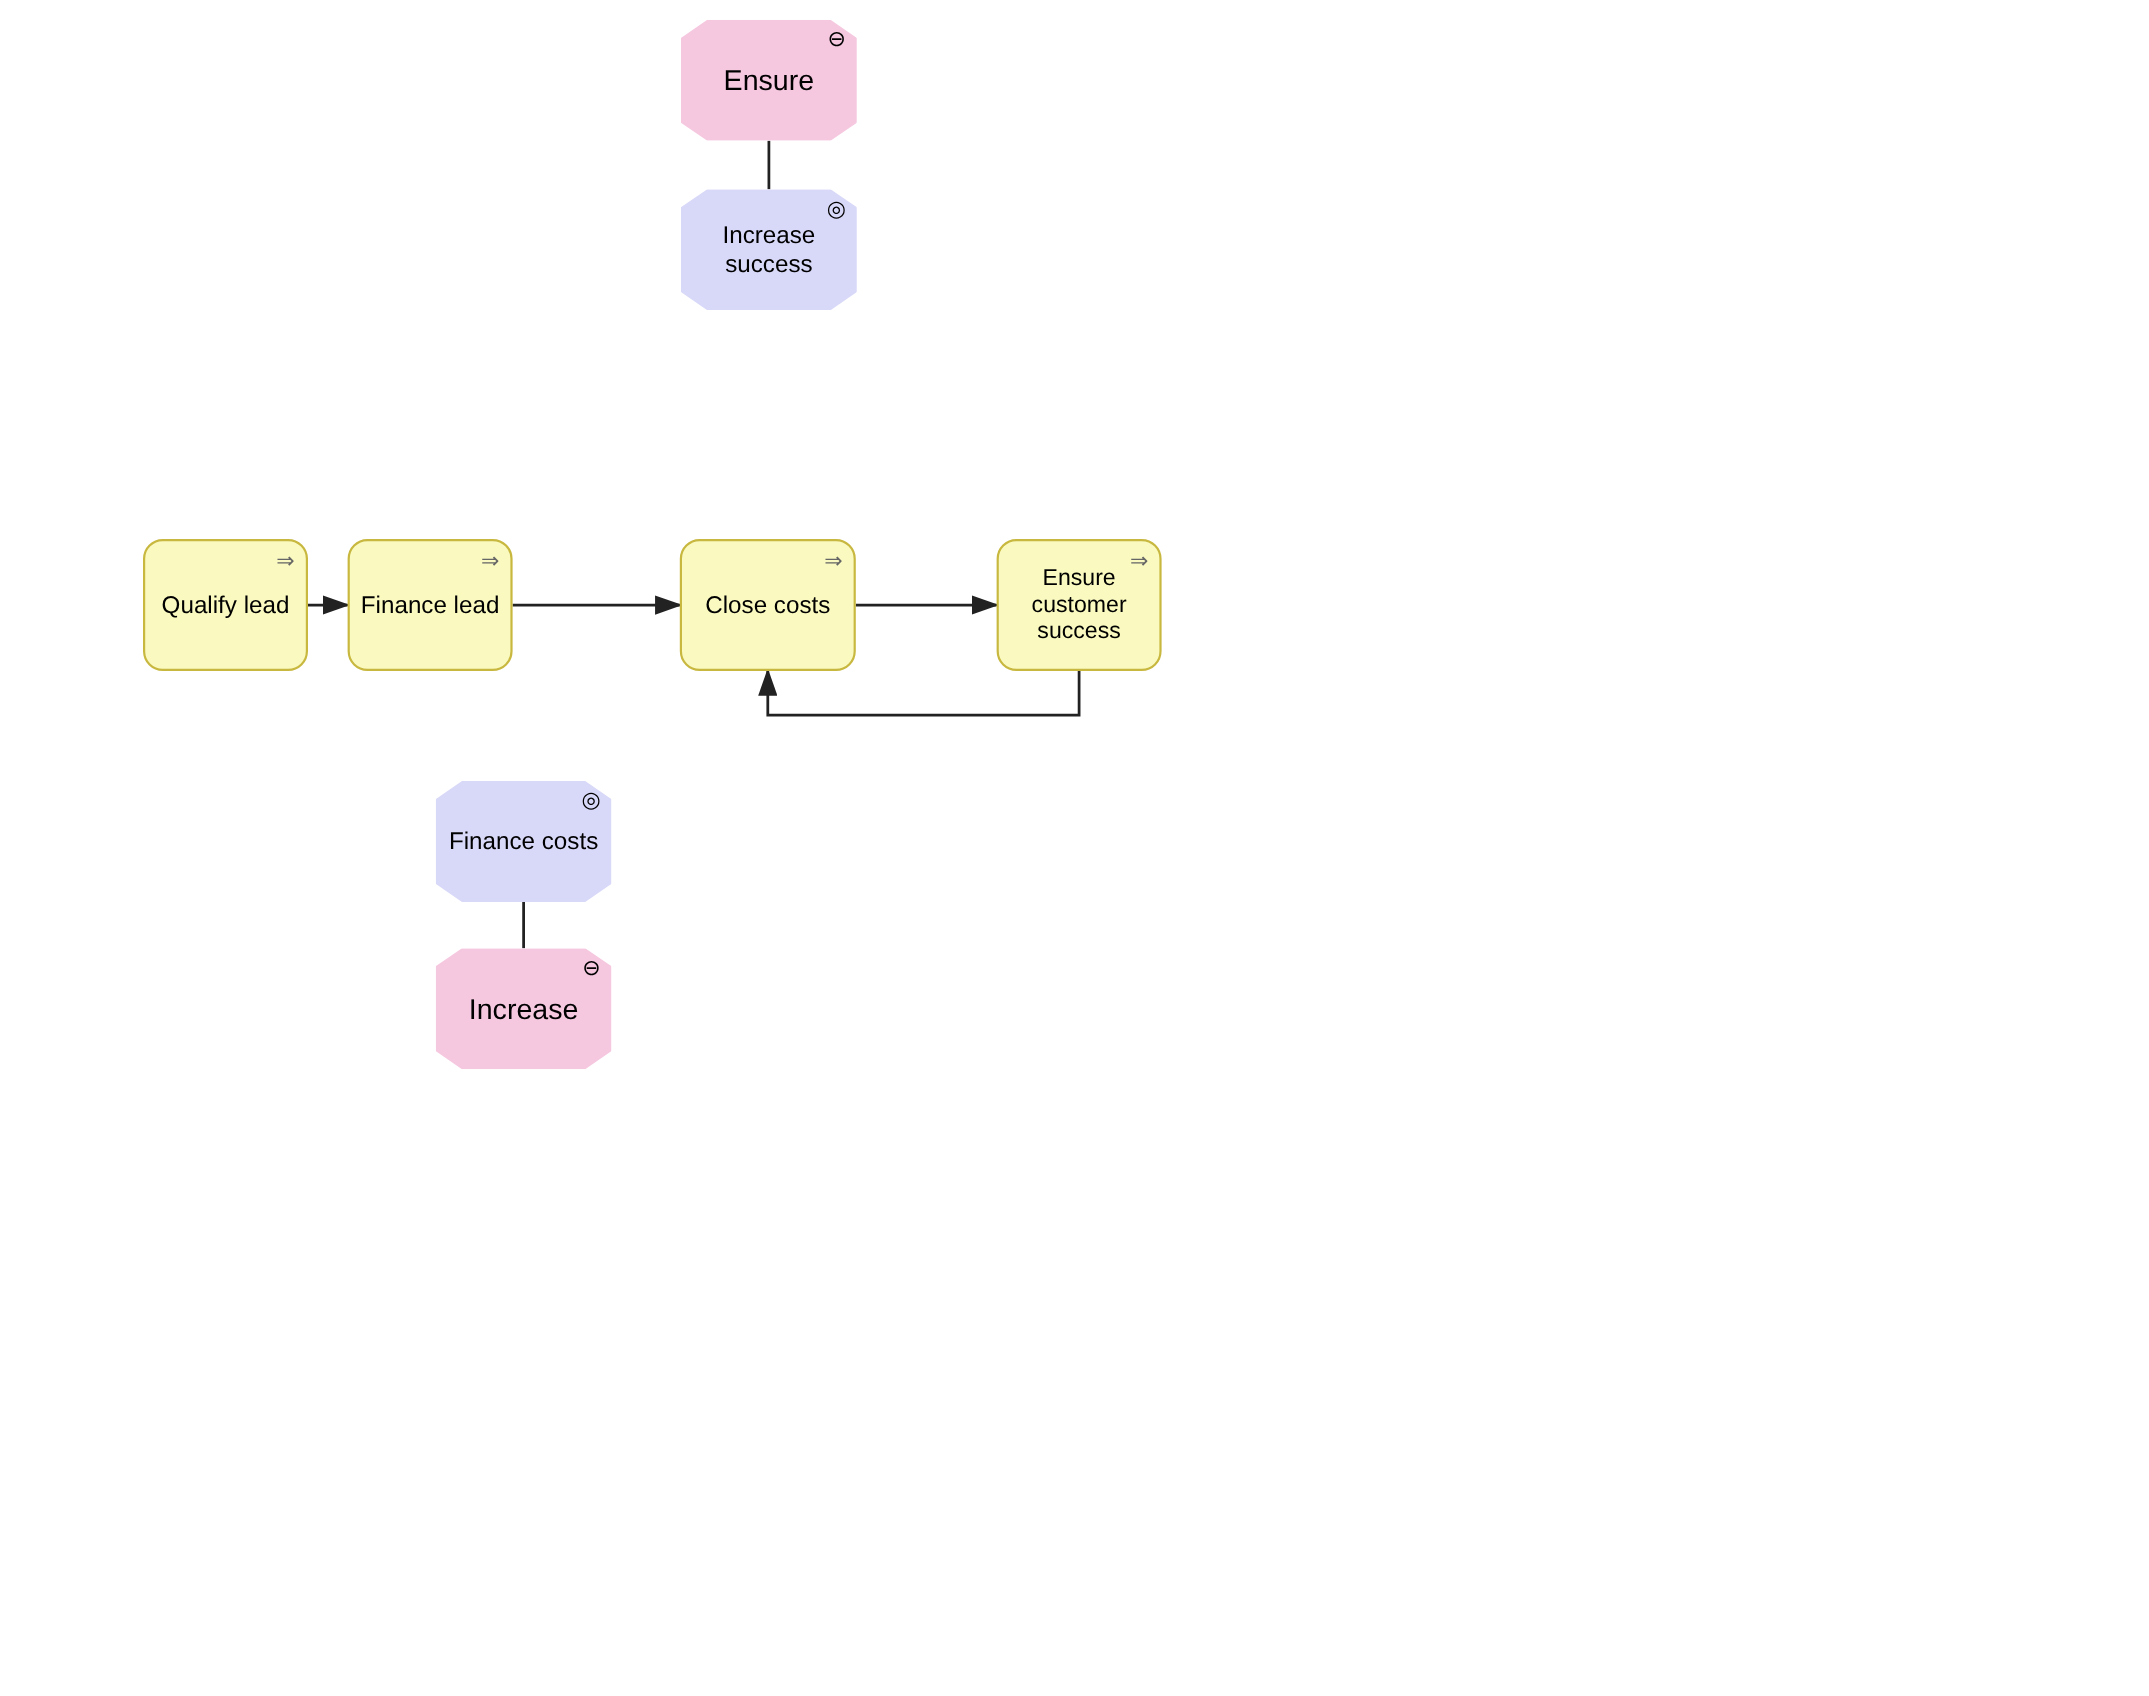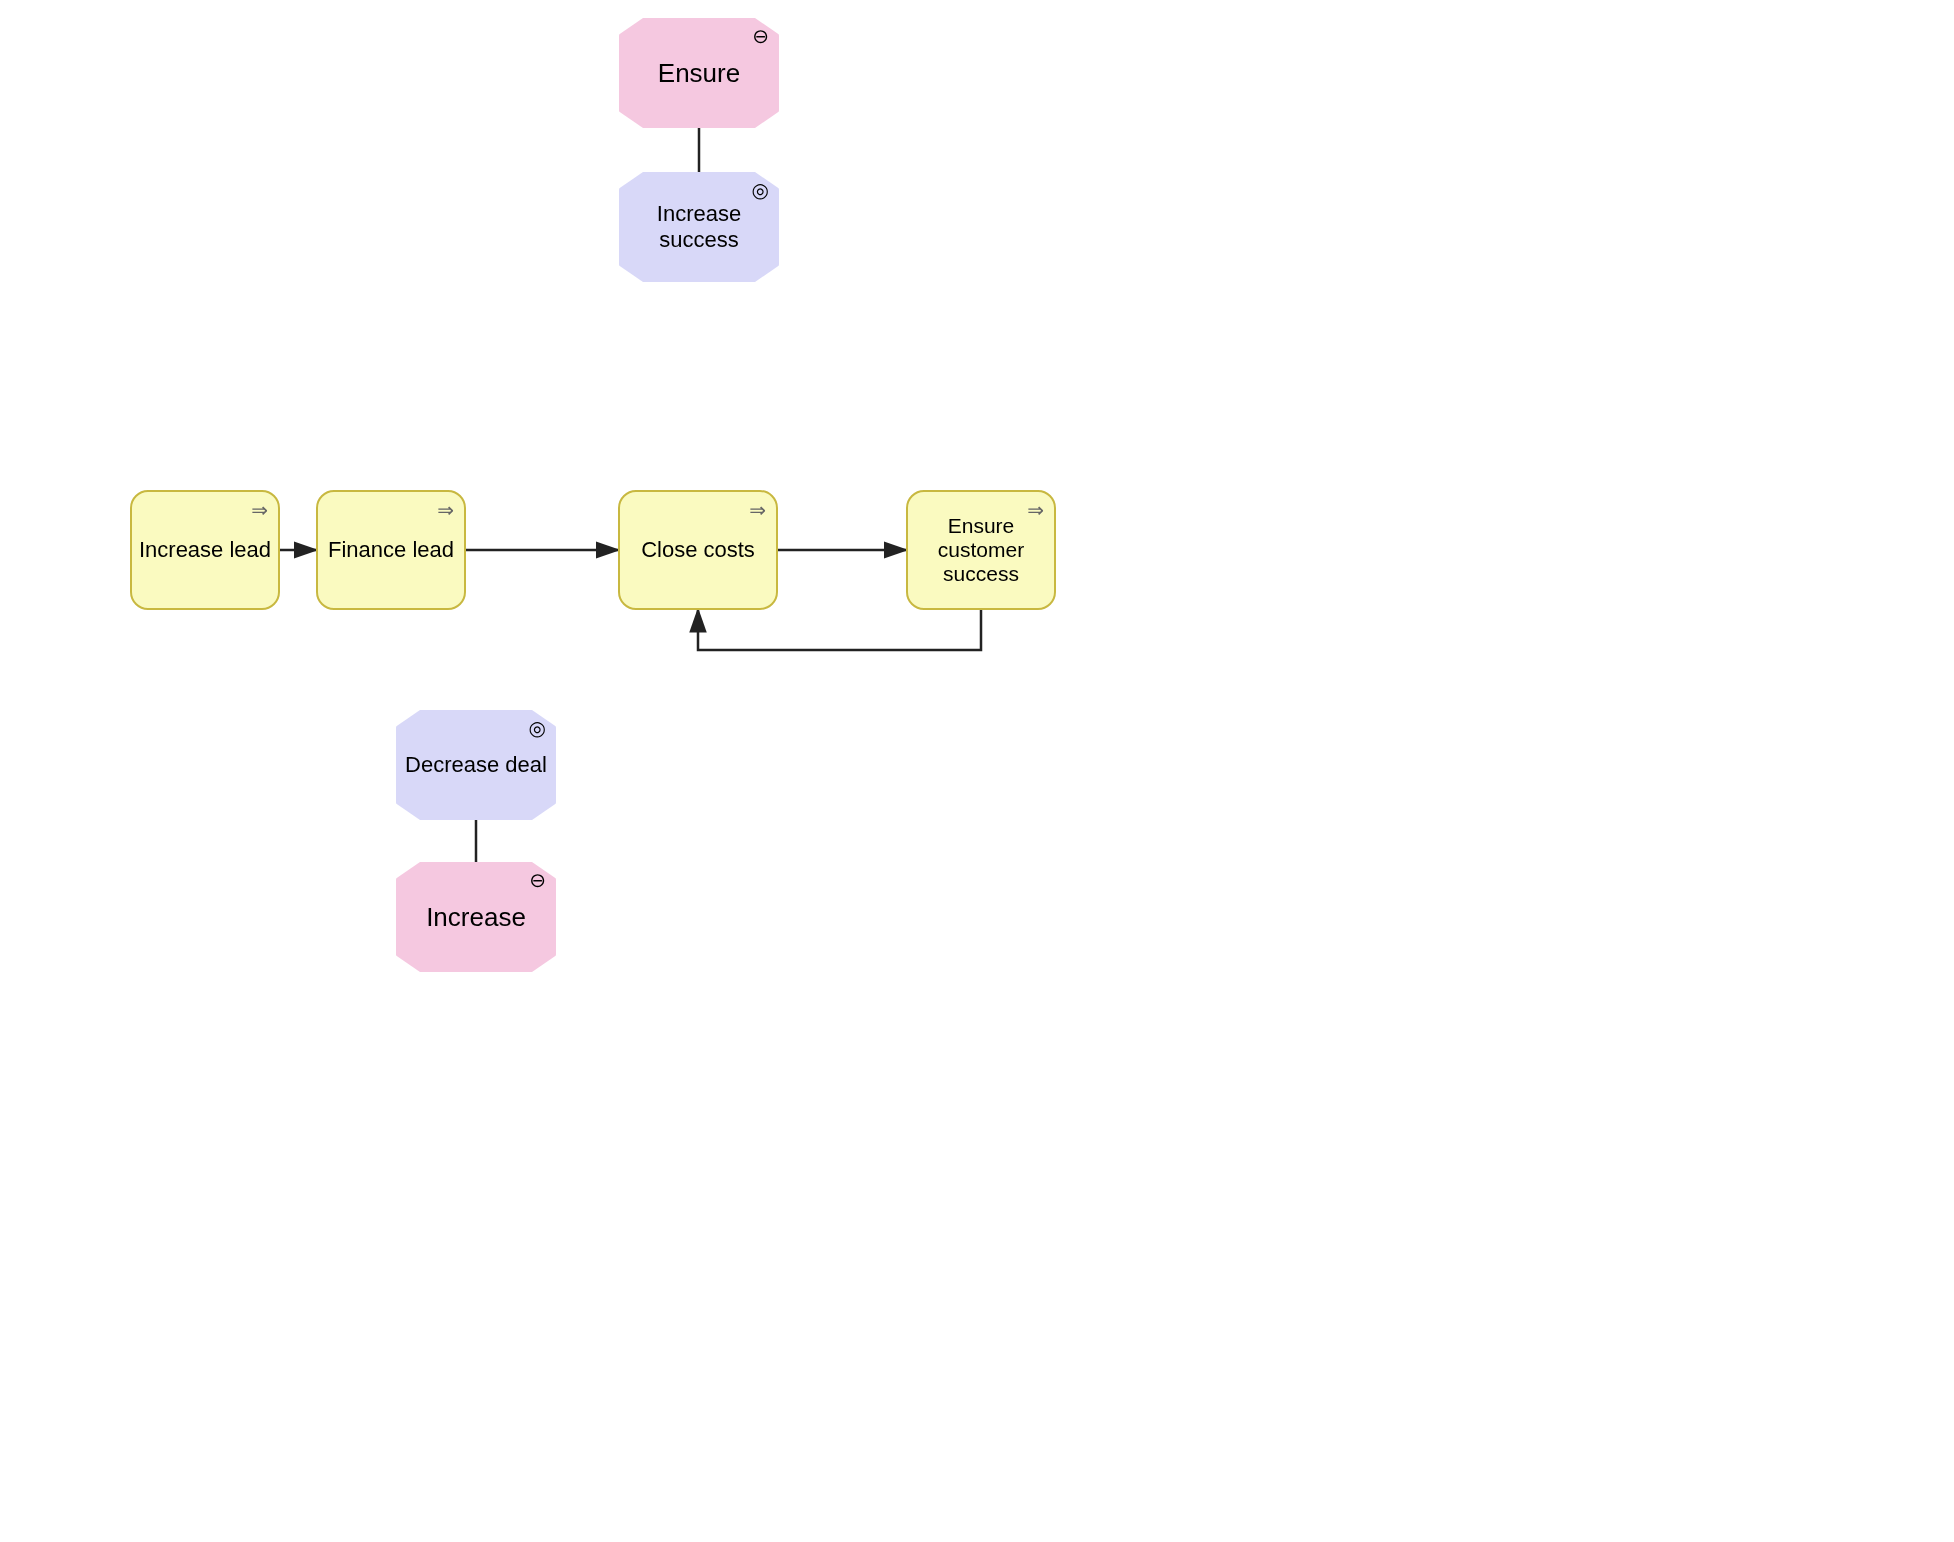--- a/index.html
+++ b/index.html
@@ -101,41 +101,41 @@
     <span>Ensure</span>
   </div>
 
   <div class="node node-lavender node-octagon" style="left:619px; top:172px; width:160px; height:110px; font-size:22px; display:flex; align-items:center; justify-content:center; text-align:center; position:absolute; clip-path: polygon(15% 0%, 85% 0%, 100% 15%, 100% 85%, 85% 100%, 15% 100%, 0% 85%, 0% 15%); background:#d8d8f8;">
     <span class="icon-badge" style="position:absolute;top:8px;right:10px;font-size:20px;">◎</span>
     <span>Increase success</span>
   </div>
 
   <div class="node node-yellow" style="left:130px; top:490px; width:150px; height:120px; font-size:22px; display:flex; align-items:center; justify-content:center; text-align:center; position:absolute; background:#fafac0; border:2px solid #c8b840; border-radius:18px;">
     <span class="arrow-icon" style="position:absolute;top:8px;right:10px;font-size:20px;color:#666;">⇒</span>
-    <span>Increase lead</span>
+    <span>Qualify lead</span>
   </div>
 
   <div class="node node-yellow" style="left:316px; top:490px; width:150px; height:120px; font-size:22px; display:flex; align-items:center; justify-content:center; text-align:center; position:absolute; background:#fafac0; border:2px solid #c8b840; border-radius:18px;">
     <span class="arrow-icon" style="position:absolute;top:8px;right:10px;font-size:20px;color:#666;">⇒</span>
     <span>Finance lead</span>
   </div>
 
   <div class="node node-yellow" style="left:618px; top:490px; width:160px; height:120px; font-size:22px; display:flex; align-items:center; justify-content:center; text-align:center; position:absolute; background:#fafac0; border:2px solid #c8b840; border-radius:18px;">
     <span class="arrow-icon" style="position:absolute;top:8px;right:10px;font-size:20px;color:#666;">⇒</span>
     <span>Close costs</span>
   </div>
 
   <div class="node node-yellow" style="left:906px; top:490px; width:150px; height:120px; font-size:21px; display:flex; align-items:center; justify-content:center; text-align:center; position:absolute; background:#fafac0; border:2px solid #c8b840; border-radius:18px;">
     <span class="arrow-icon" style="position:absolute;top:8px;right:10px;font-size:20px;color:#666;">⇒</span>
     <span>Ensure customer success</span>
   </div>
 
   <div class="node node-lavender node-octagon" style="left:396px; top:710px; width:160px; height:110px; font-size:22px; display:flex; align-items:center; justify-content:center; text-align:center; position:absolute; clip-path: polygon(15% 0%, 85% 0%, 100% 15%, 100% 85%, 85% 100%, 15% 100%, 0% 85%, 0% 15%); background:#d8d8f8;">
     <span class="icon-badge" style="position:absolute;top:8px;right:10px;font-size:20px;">◎</span>
-    <span>Decrease deal</span>
+    <span>Finance costs</span>
   </div>
 
   <div class="node node-pink node-octagon" style="left:396px; top:862px; width:160px; height:110px; font-size:26px; display:flex; align-items:center; justify-content:center; text-align:center; position:absolute; clip-path: polygon(15% 0%, 85% 0%, 100% 15%, 100% 85%, 85% 100%, 15% 100%, 0% 85%, 0% 15%); background:#f5c8e0;">
     <span class="icon-badge" style="position:absolute;top:8px;right:10px;font-size:20px;">⊖</span>
     <span>Increase</span>
   </div>
 
 </div>
 
 </body></html>

